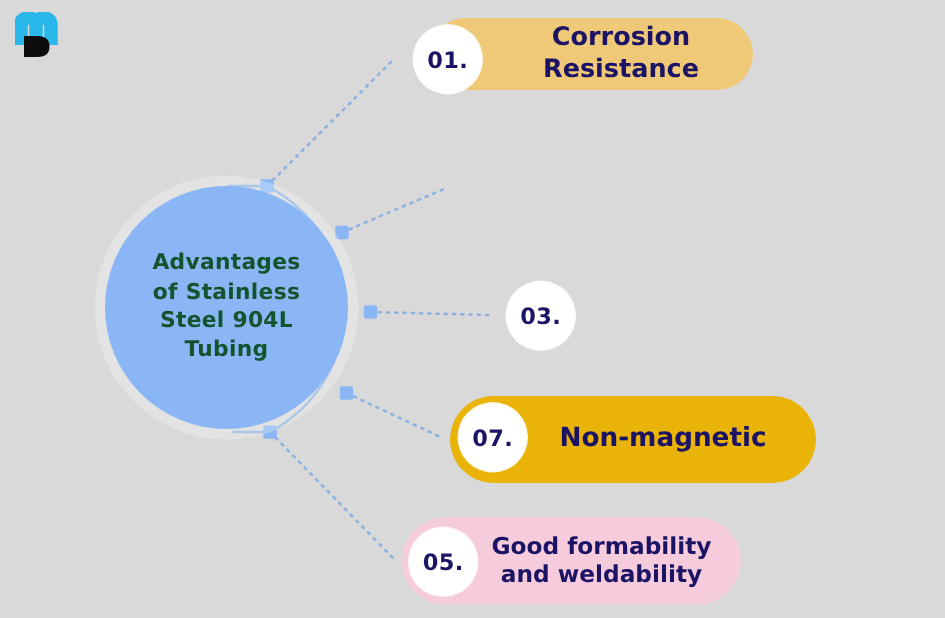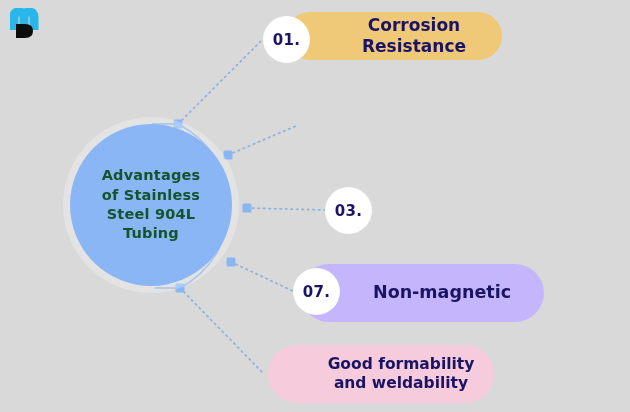--- a/index.html
+++ b/index.html
@@ -53,20 +53,21 @@
   }
   .badge{
     position:absolute;
     border-radius:50%;
     background:#ffffff;
     display:flex;align-items:center;justify-content:center;
     color:#1b1464;
     font-weight:bold;
     letter-spacing:.3px;
     box-shadow:0 0 0 1px rgba(255,255,255,.9);
+    margin-left:12px;
   }
 
   
   #pill-1{left:286px;top:12px;width:216px;height:48px;background:#efc878;}
   #pill-1 .pill-label{font-size:17px;padding-left:48px;padding-right:8px;}
   #badge-1{left:264px;top:17px;width:45px;height:45px;font-size:15px;}
 
   #pill-2{left:308px;top:97px;width:228px;height:58px;background:#f6ccdd;}
   #pill-2 .pill-label{font-size:15.5px;padding-left:46px;padding-right:8px;}
   #badge-2{left:296px;top:103px;width:45px;height:45px;font-size:15px;}
@@ -123,23 +124,24 @@
   </div>
 
   <div class="pill" id="pill-1" style="background: rgb(239, 200, 120);">
     <div class="pill-label">Corrosion Resistance</div>
   </div>
   <div class="badge" id="badge-1">01.</div>
 
 
   <div class="badge" id="badge-3">03.</div>
 
-  <div class="pill" id="pill-4" style="background: #c4b5fd;">
+  <div class="pill" id="pill-4" style="background: #eab308;">
     <div class="pill-label">Non-magnetic</div>
   </div>
   <div class="badge" id="badge-4">07.</div>
 
   <div class="pill" id="pill-5" style="background: rgb(246, 204, 221);">
     <div class="pill-label">Good formability
 and weldability</div>
   </div>
+  <div class="badge" id="badge-5">05.</div>
 
 </div>
 
 </body></html>

